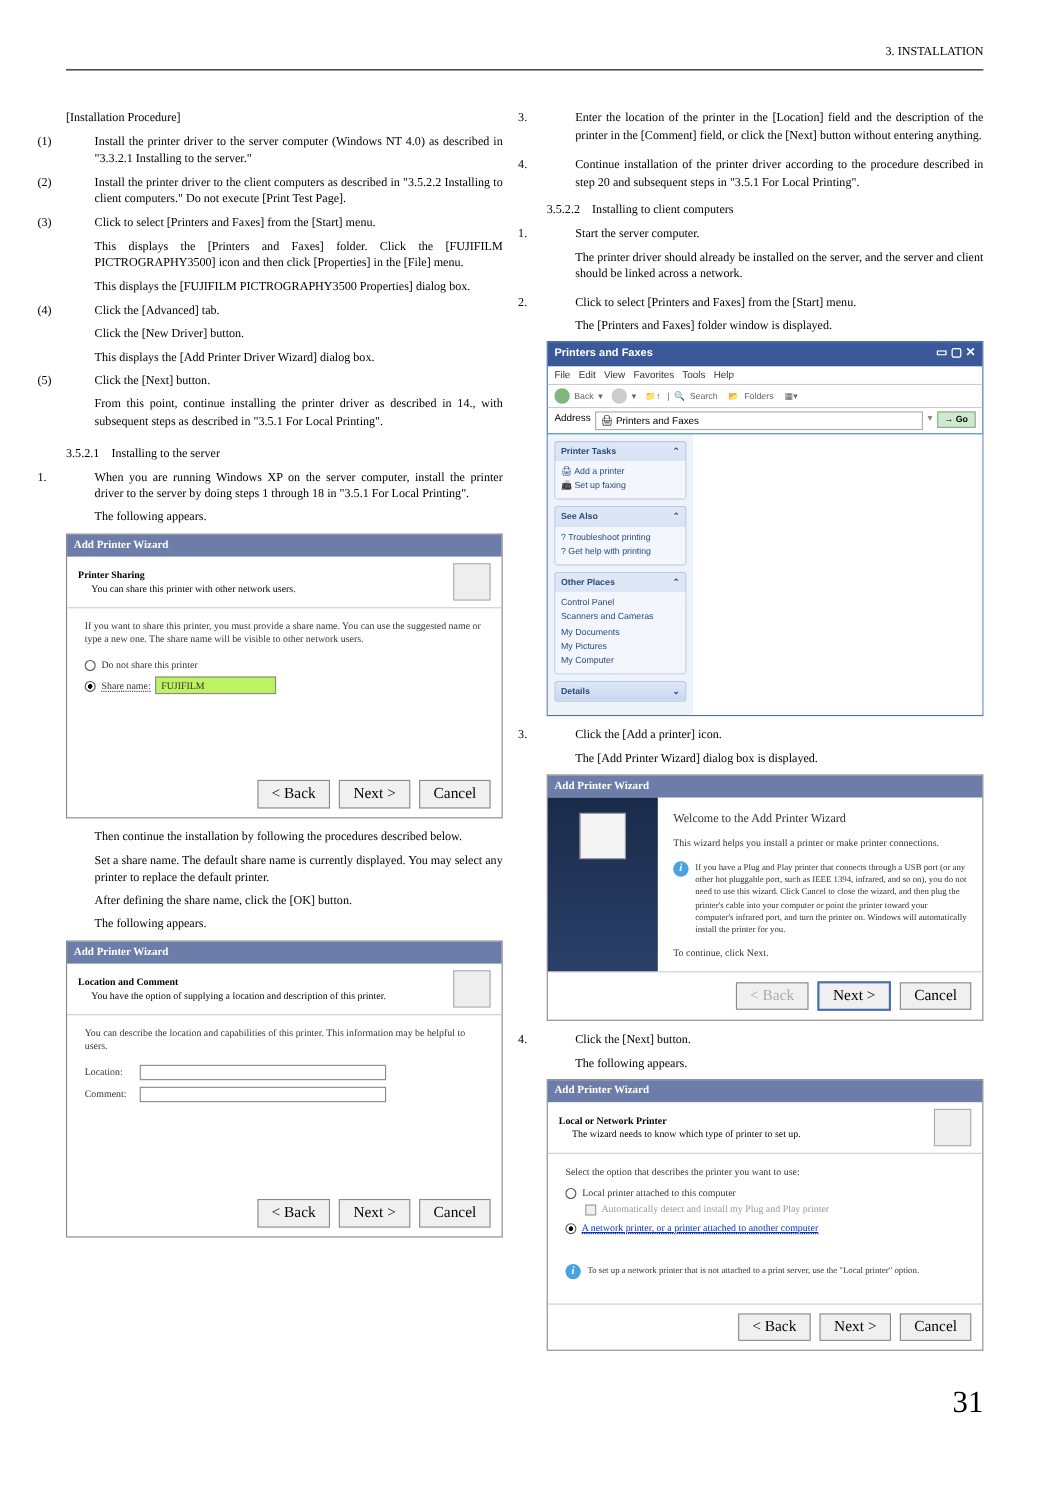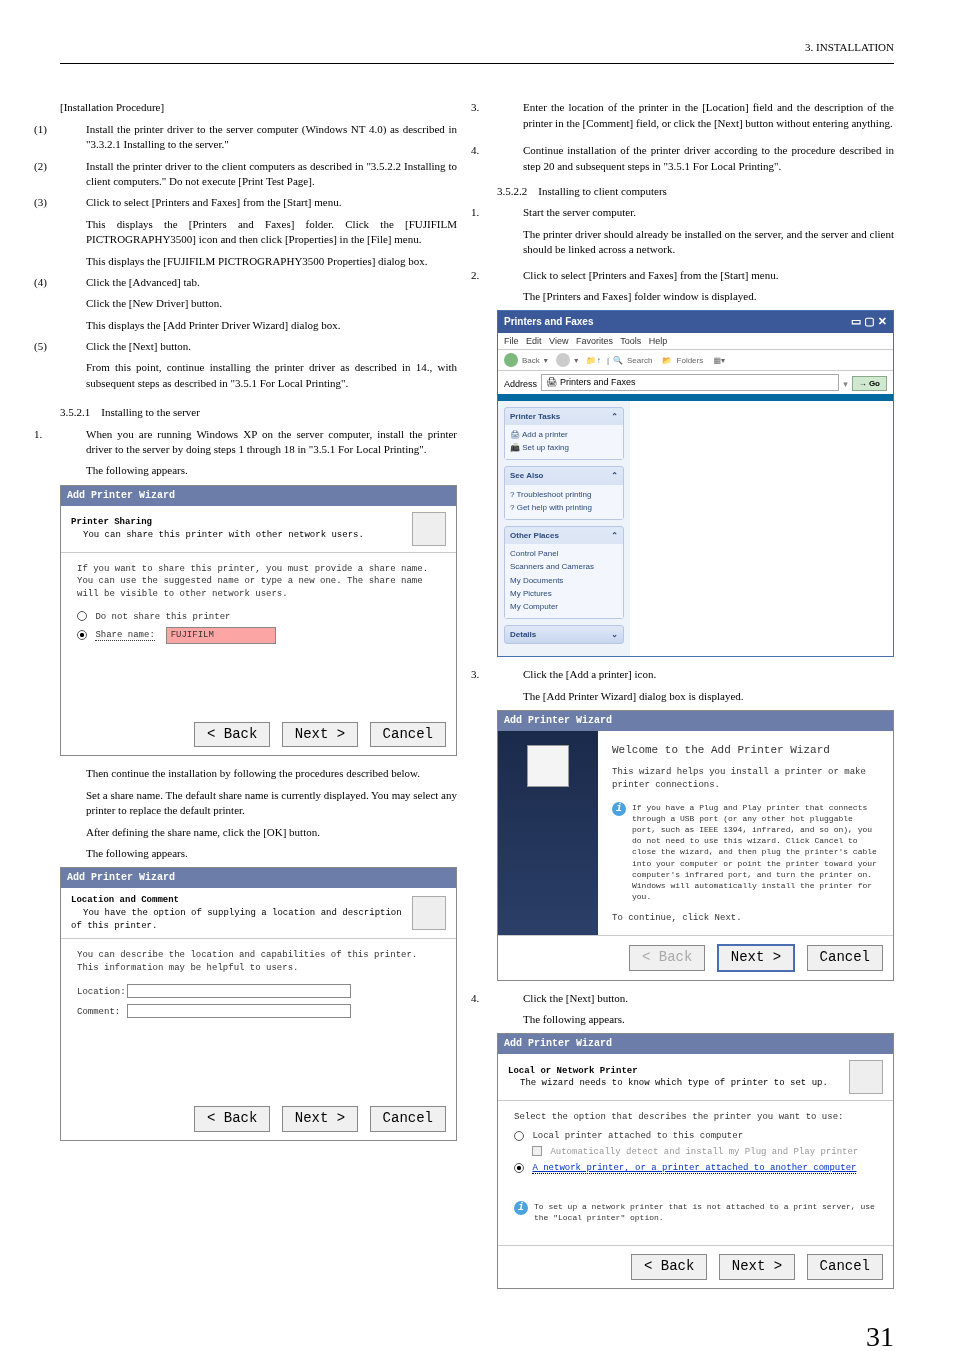--- a/index.html
+++ b/index.html
@@ -41,21 +41,21 @@
     margin: 14px 0 6px 0;
   }
   h3.section-main {
     font-weight: normal;
     font-size: 11px;
     margin: 10px 0 6px 0;
   }
   .ssbox {
     border: 1px solid #888;
     margin: 4px 0 10px 0;
-    font-family: Liberation Mono, monospace;
+    font-family: Liberation Serif, serif;
     font-size: 9px;
     color: #000;
     background: #fff;
   }
   .ss-title {
     background: #6b7da8;
     color: #fff;
     padding: 3px 6px;
     font-weight: bold;
     font-size: 10px;
@@ -92,21 +92,21 @@
     flex-shrink: 0;
   }
   .page-num {
     text-align: right;
     font-size: 28px;
     margin-top: 18px;
   }
   .inputbox {
     border: 1px solid #888;
     padding: 1px 4px;
-    background: #fca5a5;
+    background: #bef264;
     font-size: 9px;
     width: 100px;
     display: inline-block;
   }
   .inputbox-long {
     border: 1px solid #888;
     padding: 1px;
     width: 220px;
     height: 10px;
     display: inline-block;
@@ -117,21 +117,21 @@
   .radio.sel { background: radial-gradient(#000 35%, #fff 40%); }
   .link { color: #0033cc; text-decoration: underline; }
   .explorer {
     border: 1px solid #4a6fb0;
     font-family: Tahoma, sans-serif;
     font-size: 9px;
     margin-bottom: 10px;
   }
   .explorer .menubar { padding: 2px 6px; border-bottom: 1px solid #ccc; color: #333; }
   .explorer .toolbar { padding: 3px 6px; border-bottom: 1px solid #ccc; display: flex; align-items: center; gap: 4px; font-size: 8px; color: #666; }
-  .explorer .addr { padding: 3px 6px; border-bottom: 7px solid #0369a1; display: flex; align-items: flex-end; gap: 4px; }
+  .explorer .addr { padding: 3px 6px; border-bottom: 1px solid #0369a1; display: flex; align-items: flex-start; gap: 4px; }
   .explorer .content { display: flex; min-height: 160px; }
   .sidebar {
     width: 120px;
     padding: 6px;
     background: #eef2f9;
   }
   .side-group {
     background: linear-gradient(#dfe8f6, #c7d6ef);
     border: 1px solid #b8c8e4;
     border-radius: 3px;

